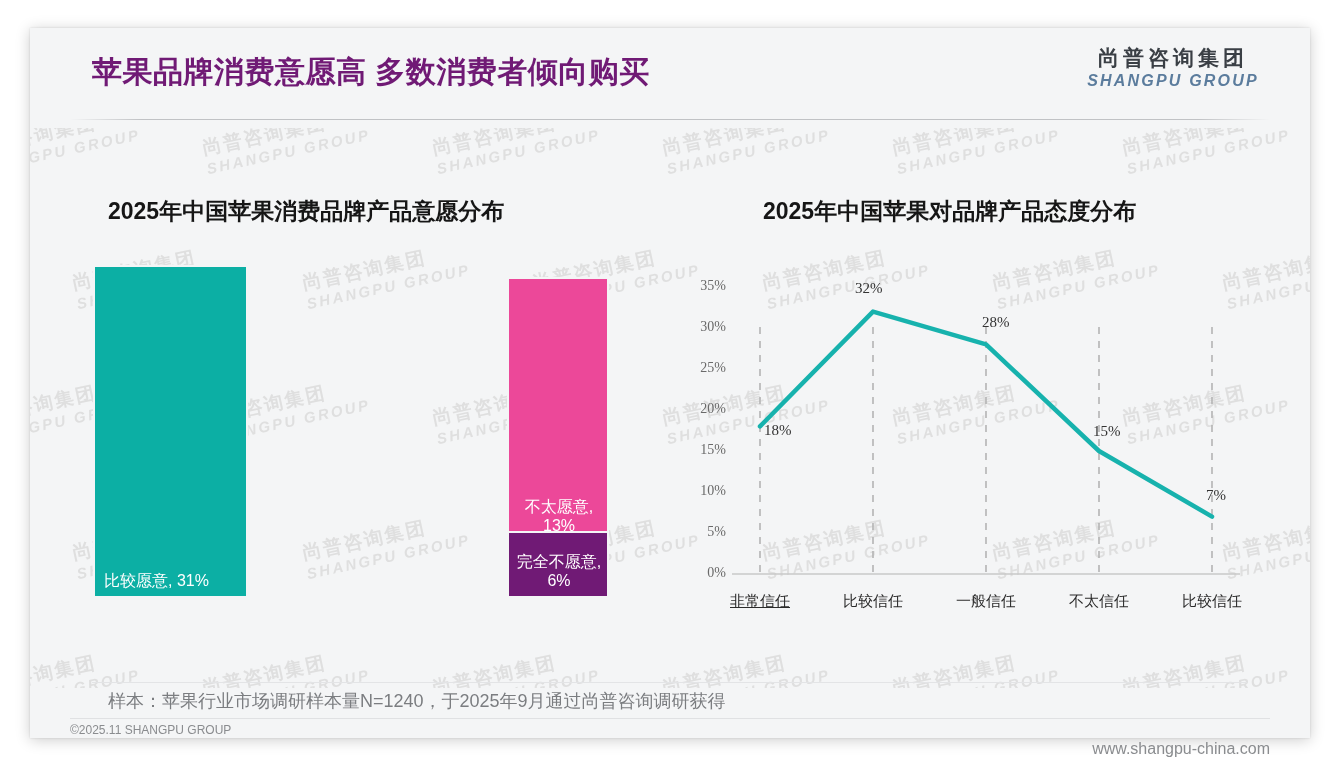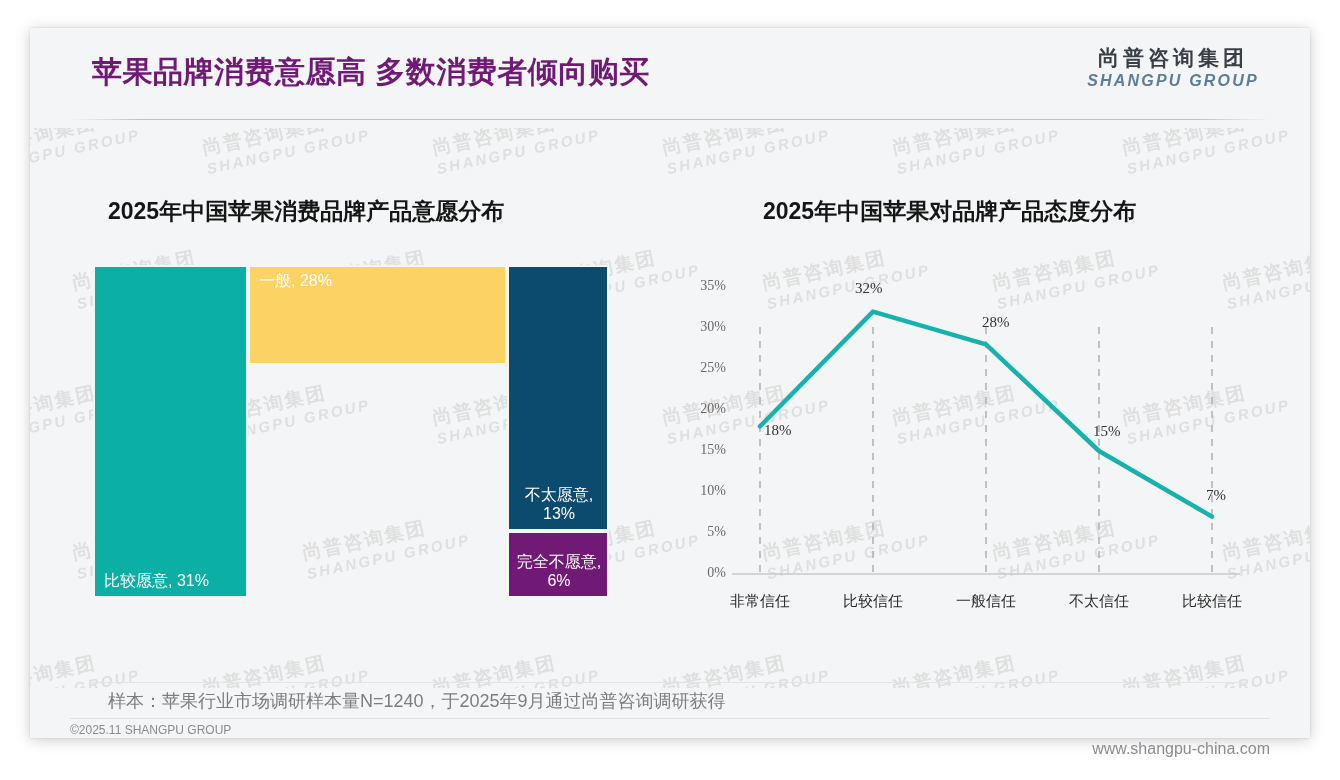--- a/index.html
+++ b/index.html
@@ -226,24 +226,21 @@
       </div>
     </div>
 
   <div class="panel-title" id="title-left">2025年中国苹果消费品牌产品意愿分布</div>
   <div class="panel-title" id="title-right">2025年中国苹果对品牌产品态度分布</div>
 
   <div class="treemap" id="treemap">
       <div class="tile" style="left: 0px; top: 0px; width: 155px; height: 333px; background: rgb(12, 175, 164);">
         <div class="lbl">比较愿意, 31%</div>
       </div>
-      <div class="tile toplbl" style="left: 155px; top: 0px; width: 259px; height: 100px; background: rgb(253, 210, 100);">
-        <div class="lbl">一般, 28%</div>
-      </div>
-      <div class="tile narrow" style="left: 414px; top: 0px; width: 102px; height: 266px; background: #0c4a6e;">
+      <div class="tile narrow" style="left: 414px; top: 12px; width: 102px; height: 266px; background: #ec4899;">
         <div class="lbl">不太愿意, 13%</div>
       </div>
       <div class="tile narrow" style="left: 414px; top: 266px; width: 102px; height: 67px; background: #701a75;">
         <div class="lbl">完全不愿意, 6%</div>
       </div>
     </div>
 
   <div class="linechart" id="linechart">
       <svg class="lc-svg" width="600" height="360">
         <line x1="110" x2="110" y1="62" y2="309" stroke="#b4b4b4" stroke-width="1.6" stroke-dasharray="7 7"></line>
@@ -255,21 +252,21 @@
         <polyline points="110,161.4 223,46.60000000000002 336,79.39999999999998 449,186 562,251.6" fill="none" stroke="#17B2AD" stroke-width="4.5" stroke-linejoin="round" stroke-linecap="round"></polyline>
       </svg>
       <div class="ytick" style="left: 30px; top: 13px;">35%</div>
       <div class="ytick" style="left: 30px; top: 54px;">30%</div>
       <div class="ytick" style="left: 30px; top: 95px;">25%</div>
       <div class="ytick" style="left: 30px; top: 136px;">20%</div>
       <div class="ytick" style="left: 30px; top: 177px;">15%</div>
       <div class="ytick" style="left: 30px; top: 218px;">10%</div>
       <div class="ytick" style="left: 30px; top: 259px;">5%</div>
       <div class="ytick" style="left: 30px; top: 300px;">0%</div>
-      <div class="xtick" style="left: 50px; top: 327px;">非常信任</div>
+      <div class="xtick" style="left: 50px; top: 327px; text-decoration: underline;">非常信任</div>
       <div class="xtick" style="left: 163px; top: 327px;">比较信任</div>
       <div class="xtick" style="left: 276px; top: 327px;">一般信任</div>
       <div class="xtick" style="left: 389px; top: 327px;">不太信任</div>
       <div class="xtick" style="left: 502px; top: 327px;">比较信任</div>
       <div class="dlabel" style="left: 114px; top: 157.4px;">18%</div>
       <div class="dlabel" style="left: 205px; top: 14.6px;">32%</div>
       <div class="dlabel" style="left: 332px; top: 49.4px;">28%</div>
       <div class="dlabel" style="left: 443px; top: 158px;">15%</div>
       <div class="dlabel" style="left: 556px; top: 221.6px;">7%</div>
     </div>

